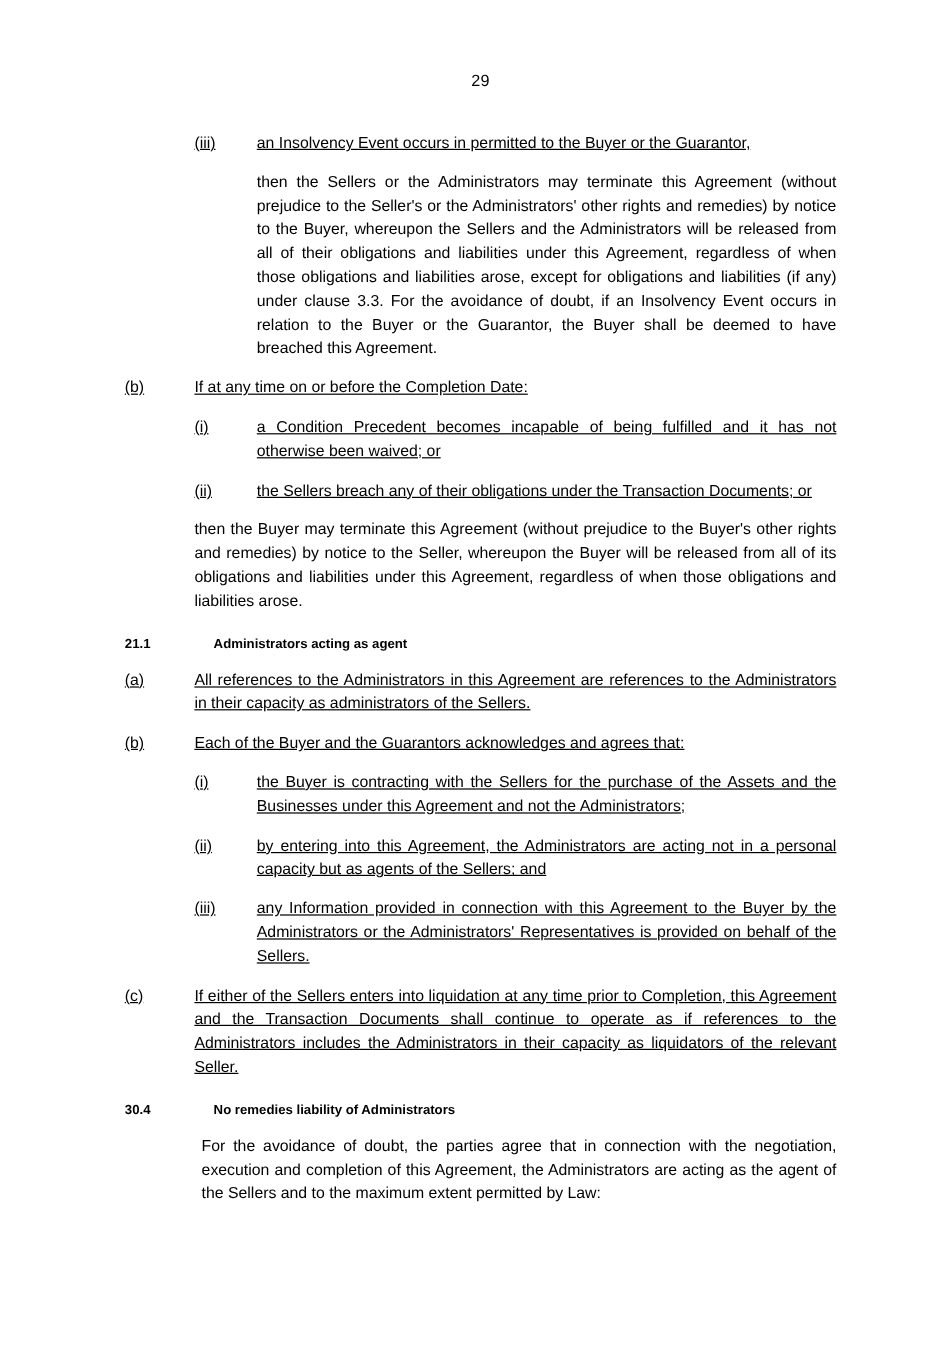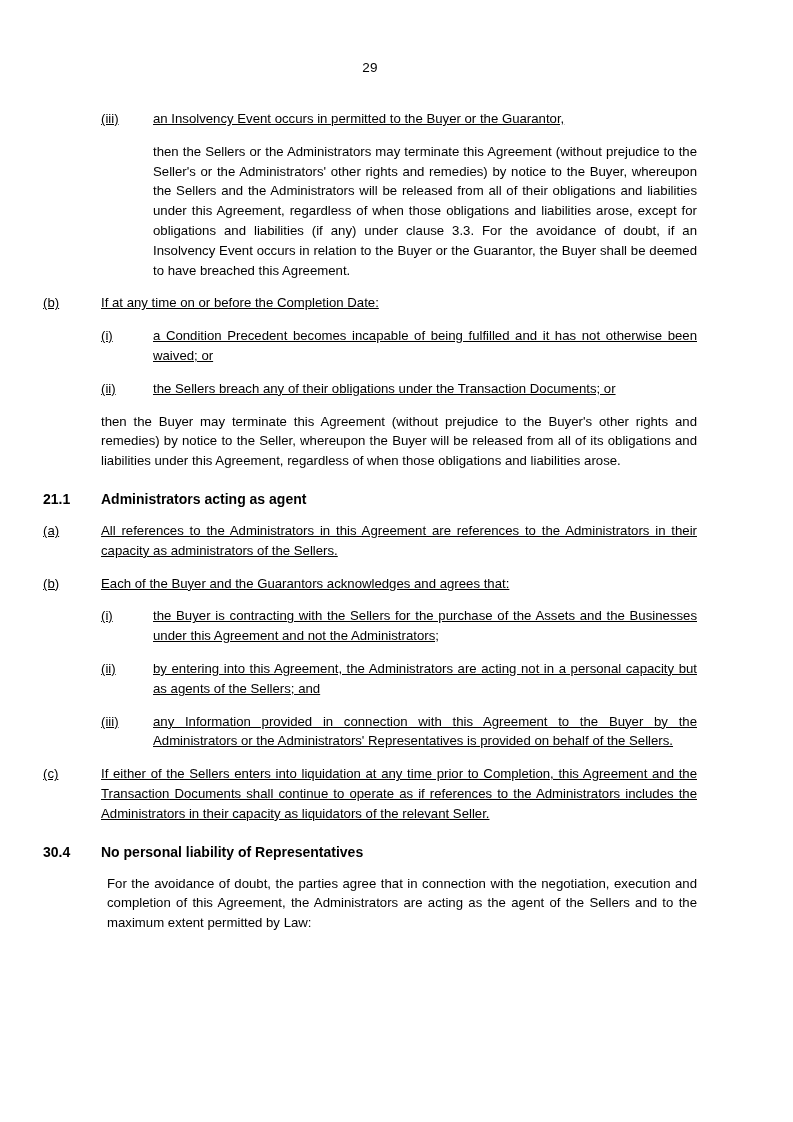--- a/index.html
+++ b/index.html
@@ -13,21 +13,21 @@
     font-family: "Liberation Sans", sans-serif;
     color: #000000;
     position: relative;
     overflow: hidden;
   }
   .page {
     position: relative;
     width: 793px;
     height: 1122px;
     box-sizing: border-box;
-    padding: 60px 96px 60px 43px;
+    padding: 60px 96px 60px 104px;
   }
   .page-number {
     text-align: center;
     font-size: 13.5px;
     margin: 0 0 34px 0;
     letter-spacing: 0.2px;
   }
   
   .row {
     display: flex;
@@ -72,23 +72,24 @@
     font-weight: bold;
     margin: 24px 0 16px 0;
   }
   h1.clause-head .num {
     width: 58px;
     flex: 0 0 auto;
   }
   h2.subclause-head {
     display: flex;
     align-items: flex-start;
-    font-size: 14px;
+    font-size: 11px;
     font-weight: bold;
     margin: 20px 0 14px 0;
+    gap: 16px;
   }
   h2.subclause-head .num {
     width: 58px;
     flex: 0 0 auto;
   }
   .plain-para {
     font-size: 13.2px;
     line-height: 1.5;
     text-align: justify;
     margin: 0 0 13px 64px;
@@ -156,18 +157,18 @@
     <div class="body-text">any Information provided in connection with this Agreement to the Buyer by the Administrators or the Administrators' Representatives is provided on behalf of the Sellers.</div>
   </div>
 
   <div class="row lvl-a">
     <div class="marker">(c)</div>
     <div class="body-text">If either of the Sellers enters into liquidation at any time prior to Completion, this Agreement and the Transaction Documents shall continue to operate as if references to the Administrators includes the Administrators in their capacity as liquidators of the relevant Seller.</div>
   </div>
 
   <h2 class="subclause-head">
     <span class="num">30.4</span>
-    <span>No personal liability of Representatives</span>
+    <span>No remedies liability of Administrators</span>
   </h2>
 
   <div class="plain-para">For the avoidance of doubt, the parties agree that in connection with the negotiation, execution and completion of this Agreement, the Administrators are acting as the agent of the Sellers and to the maximum extent permitted by Law:</div>
 
 </div>
 
 </body></html>

